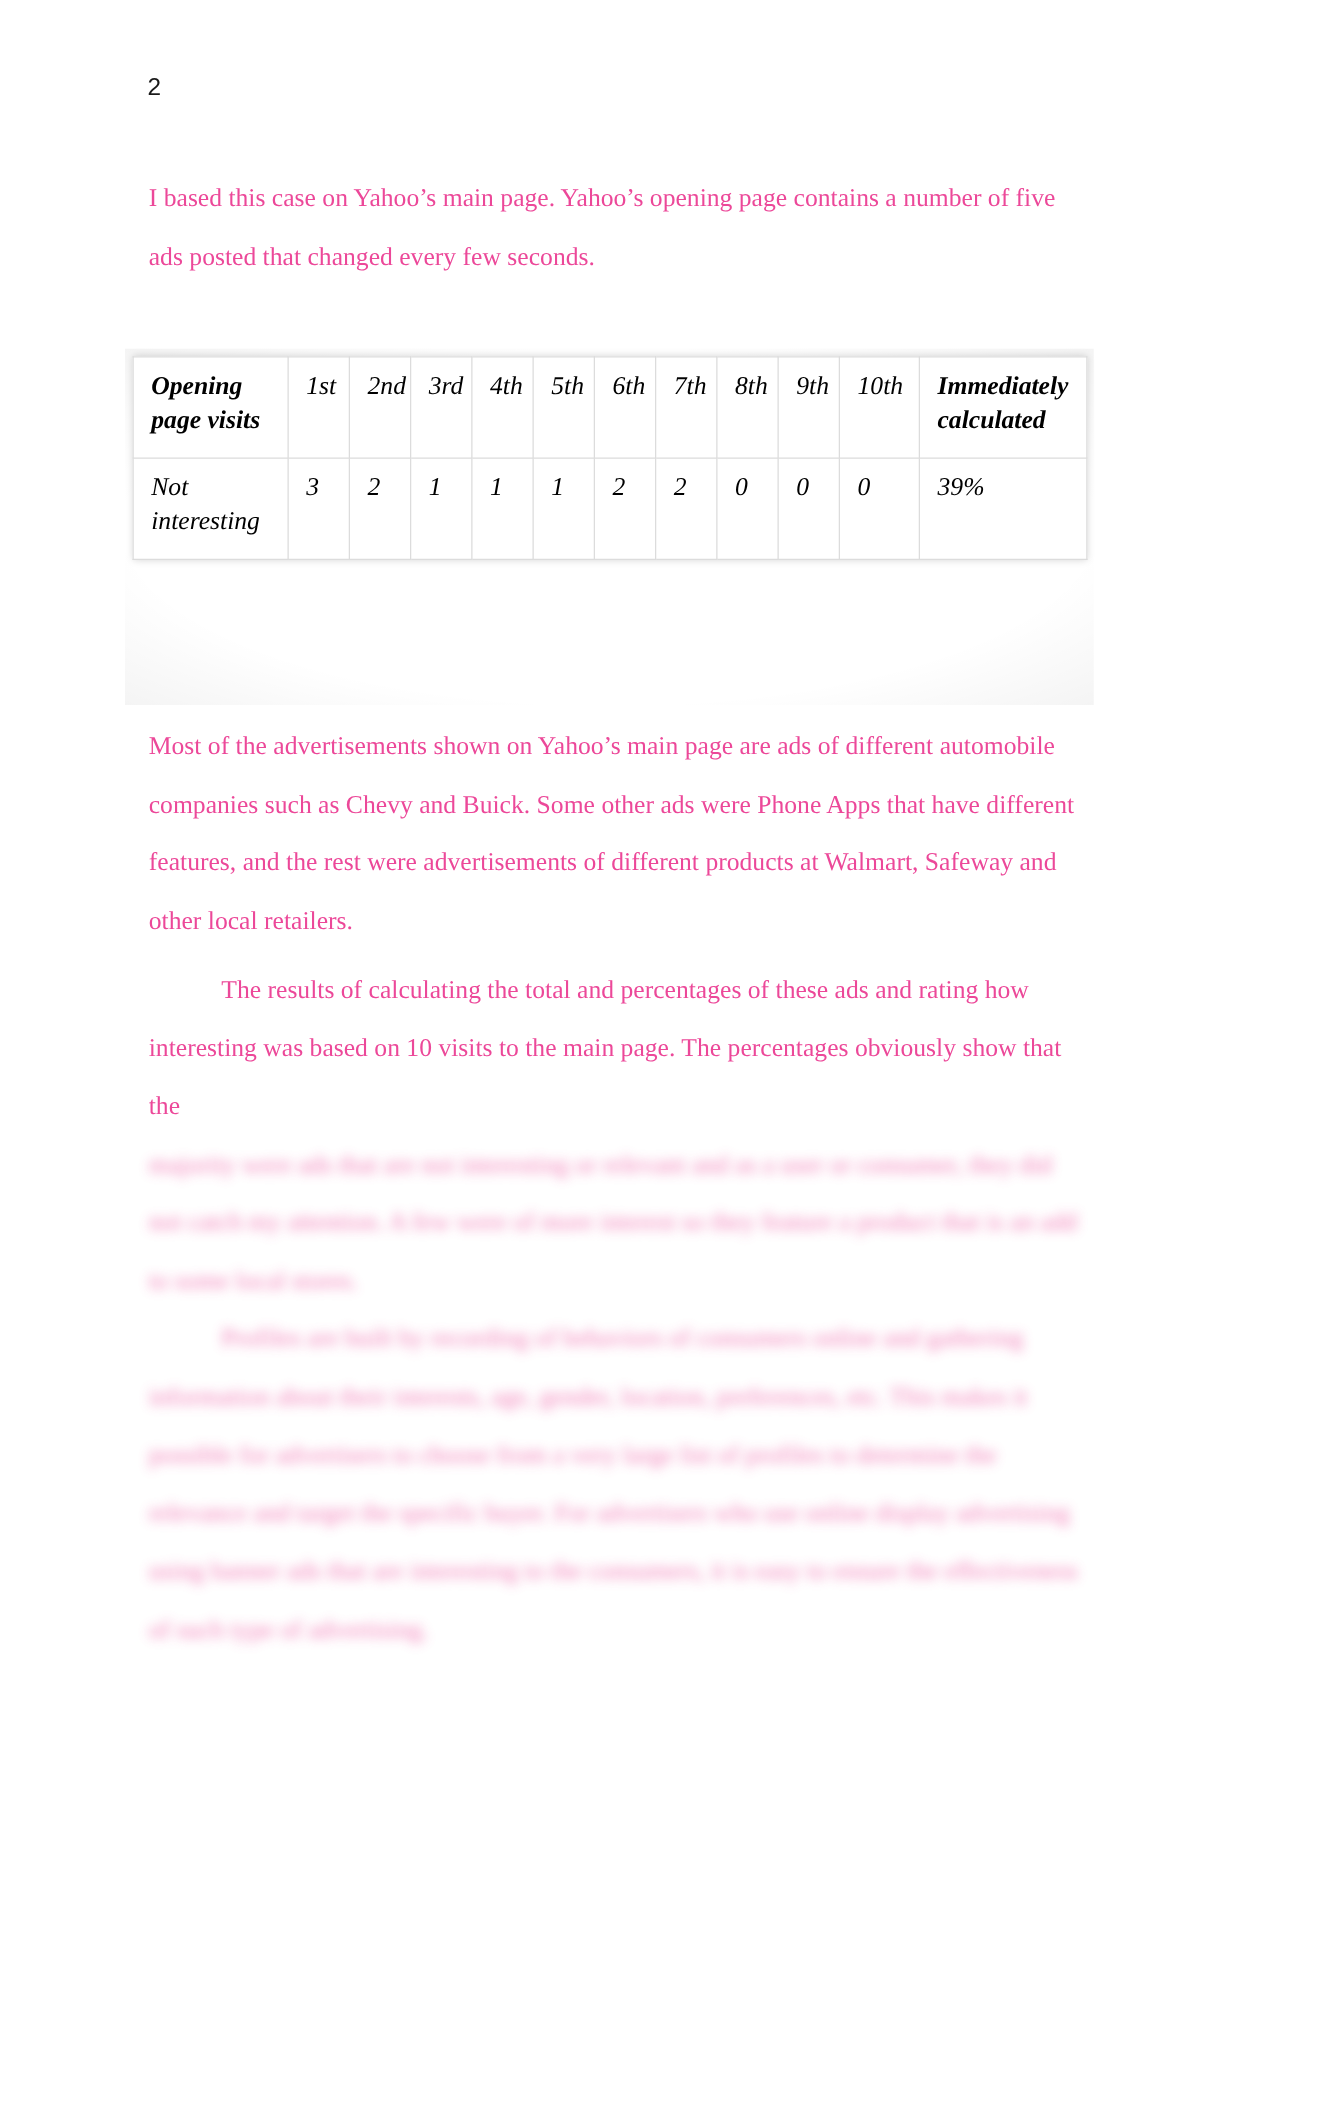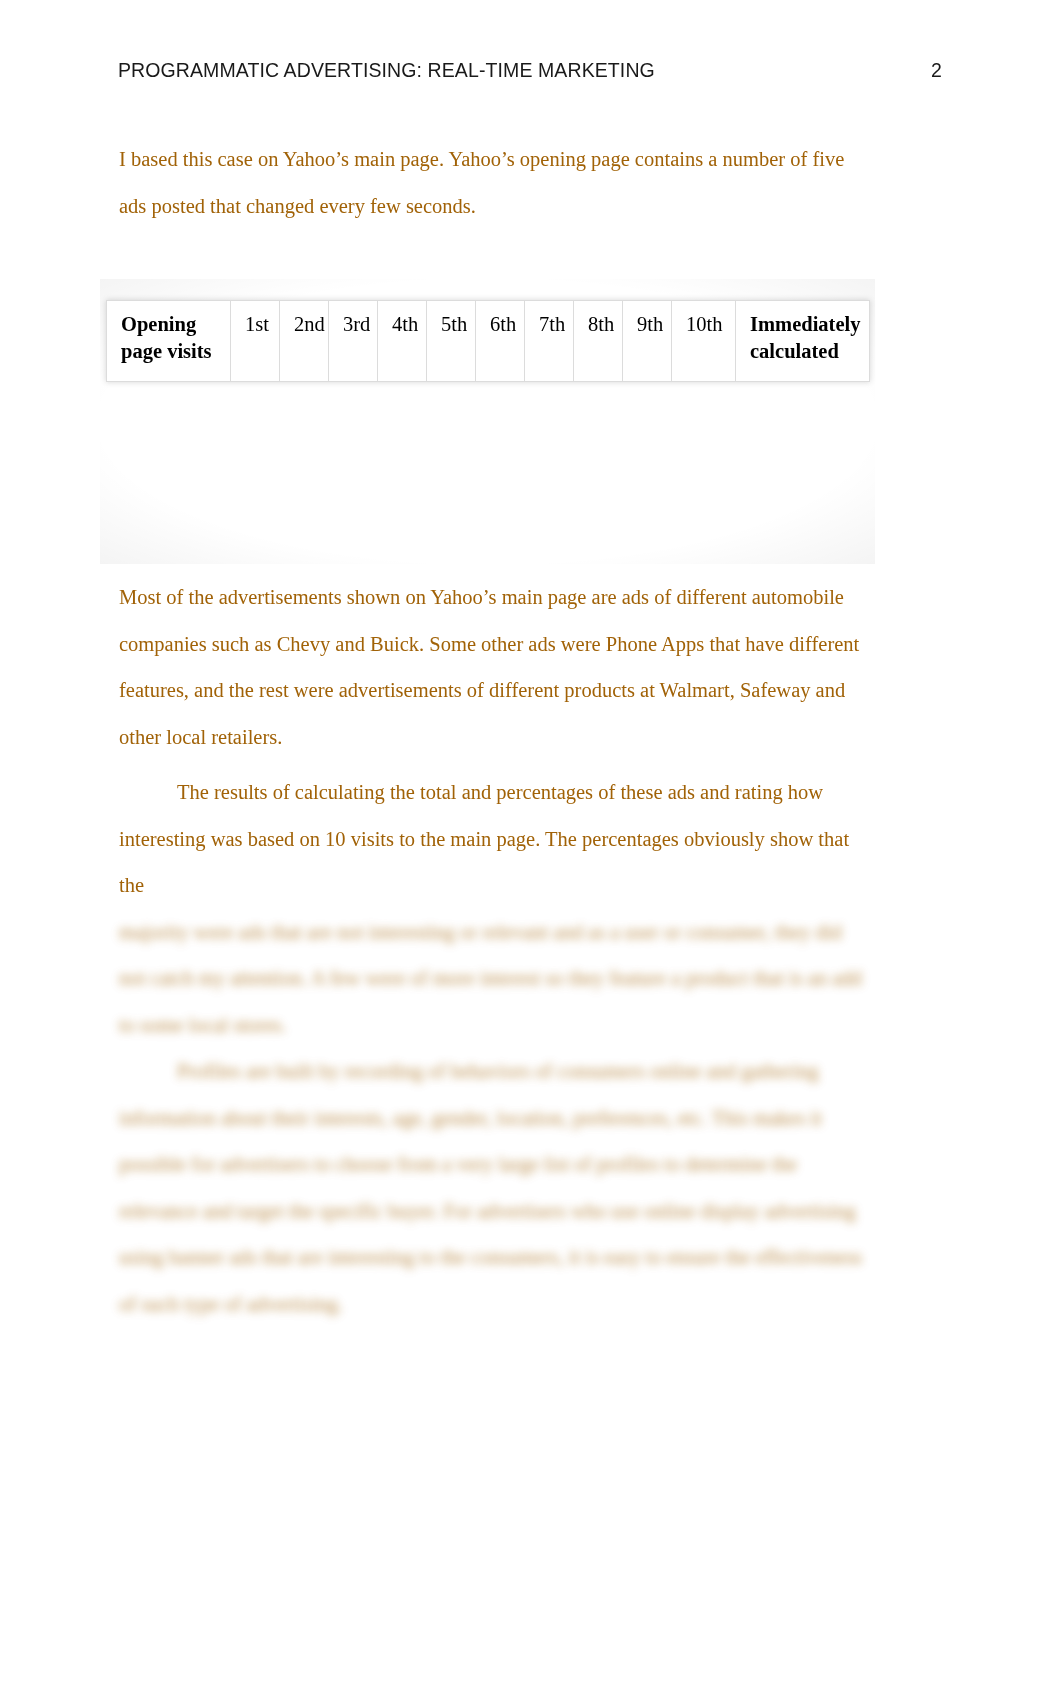--- a/index.html
+++ b/index.html
@@ -46,21 +46,21 @@
   }
 
   
   .body-block {
     position: absolute;
     left: 119px;
     width: 752px;
     font-size: 20.5px;
     line-height: 46.5px;
     text-align: left;
-    color: #a16207;
+    color: #ec4899;
   }
 
   p.para {
     margin: 0;
   }
   p.para.indent {
     text-indent: 58px;
   }
 
   #para-intro  { top: 136px; }
@@ -71,22 +71,23 @@
   .blurred {
     filter: blur(4.6px);
     opacity: 0.72;
     -webkit-filter: blur(4.6px);
   }
 
   
   .table-wrap {
     position: absolute;
     left: 106px;
-    top: 300px;
+    top: 285px;
     width: 917px;
+    font-style: italic;
   }
   table.data-table {
     border-collapse: collapse;
     width: 763px;
     table-layout: fixed;
     font-size: 20.5px;
     line-height: 27px;
     background: #ffffff;
     box-shadow: 0 0 6px rgba(0,0,0,0.17);
   }
@@ -123,21 +124,20 @@
     pointer-events: none;
     background: radial-gradient(ellipse at center, rgba(0,0,0,0) 70%, rgba(0,0,0,0.045) 100%);
   }
 </style>
 </head>
 <body>
 
 <div class="page">
 
   <div class="running-header">
-    <span class="title">PROGRAMMATIC ADVERTISING: REAL-TIME MARKETING</span>
     <span class="pageno">2</span>
   </div>
 
   <div class="body-block" id="para-intro">
     <p class="para">I based this case on Yahoo’s main page. Yahoo’s opening page contains a number of five ads posted that changed every few seconds.</p>
   </div>
 
   <div class="table-glow"></div>
   <div class="table-wrap">
     <table class="data-table">
@@ -165,20 +165,34 @@
           <th class="ord">5th</th>
           <th class="ord">6th</th>
           <th class="ord">7th</th>
           <th class="ord">8th</th>
           <th class="ord">9th</th>
           <th class="ord">10th</th>
           <th>Immediately calculated</th>
         </tr>
       </thead>
       <tbody>
+        <tr>
+          <td class="row-label">Not interesting</td>
+          <td>3</td>
+          <td>2</td>
+          <td>1</td>
+          <td>1</td>
+          <td>1</td>
+          <td>2</td>
+          <td>2</td>
+          <td>0</td>
+          <td>0</td>
+          <td>0</td>
+          <td>39%</td>
+        </tr>
       </tbody>
     </table>
   </div>
 
   <div class="body-block" id="para-ads">
     <p class="para">Most of the advertisements shown on Yahoo’s main page are ads of different automobile companies such as Chevy and Buick. Some other ads were Phone Apps that have different features, and the rest were advertisements of different products at Walmart, Safeway and other local retailers.</p>
   </div>
 
   <div class="body-block" id="para-results">
     <p class="para indent">The results of calculating the total and percentages of these ads and rating how interesting was based on 10 visits to the main page. The percentages obviously show that the</p>

